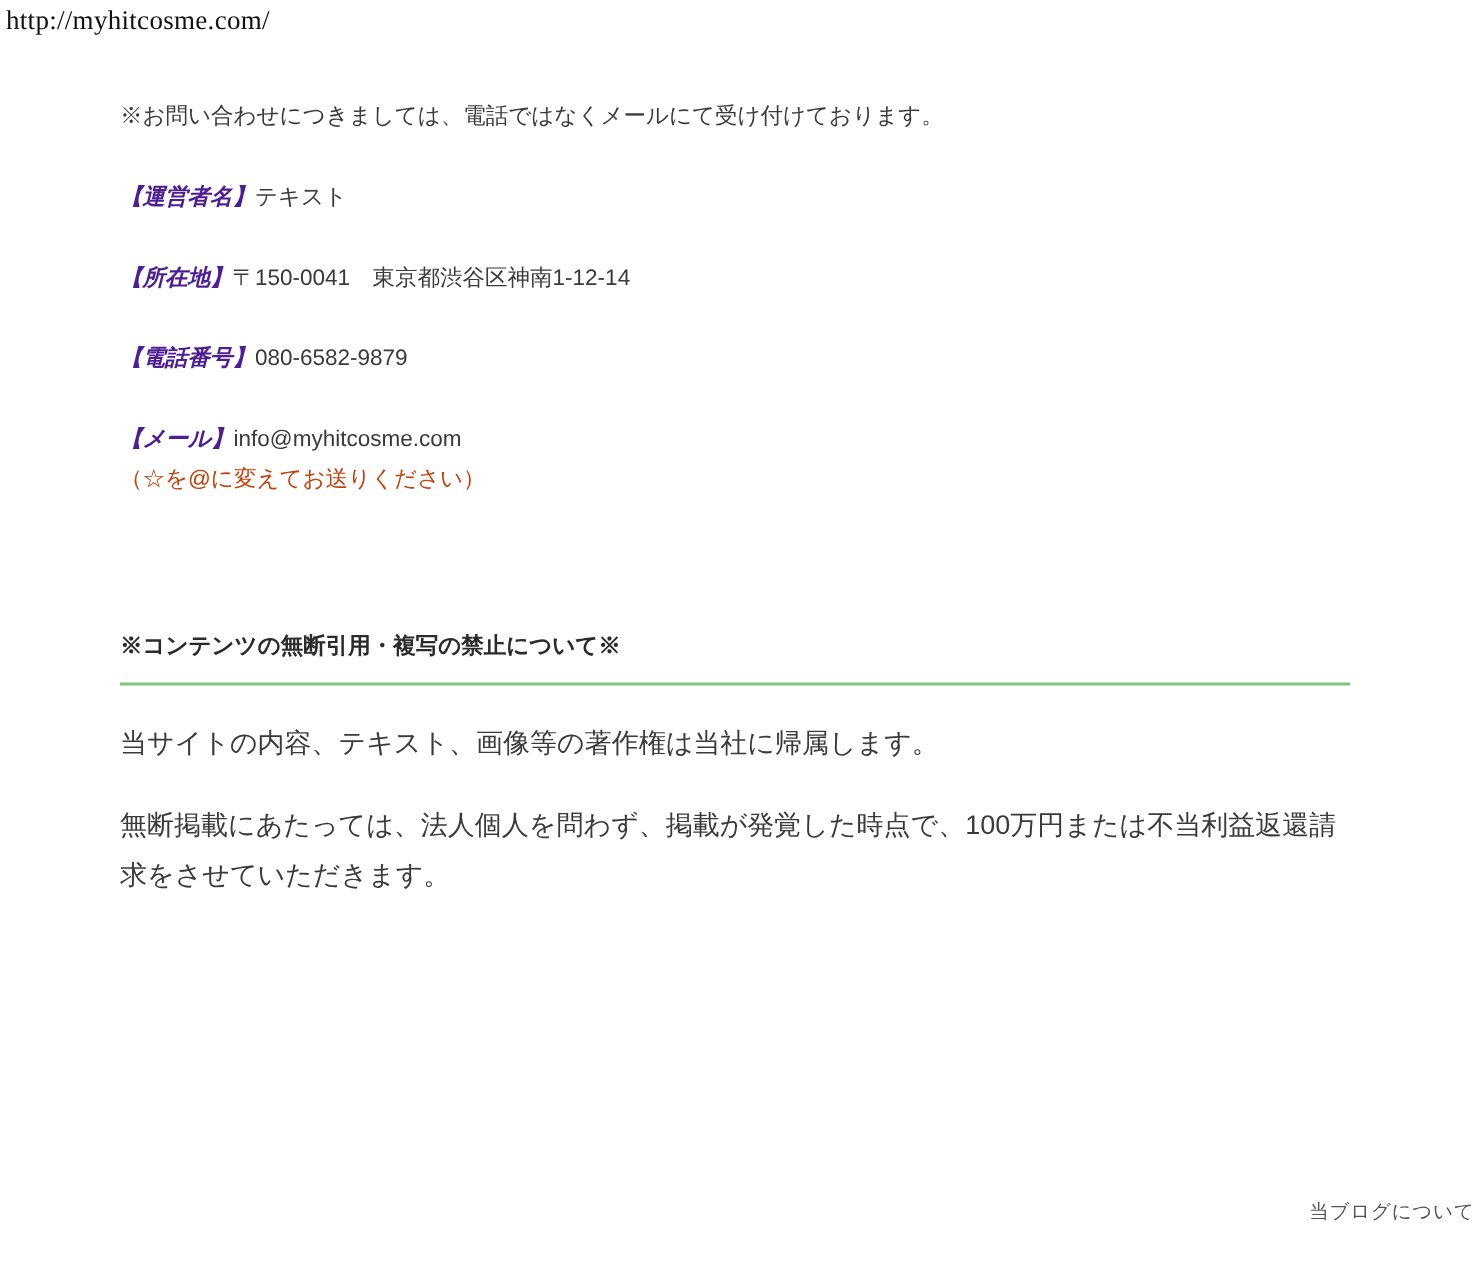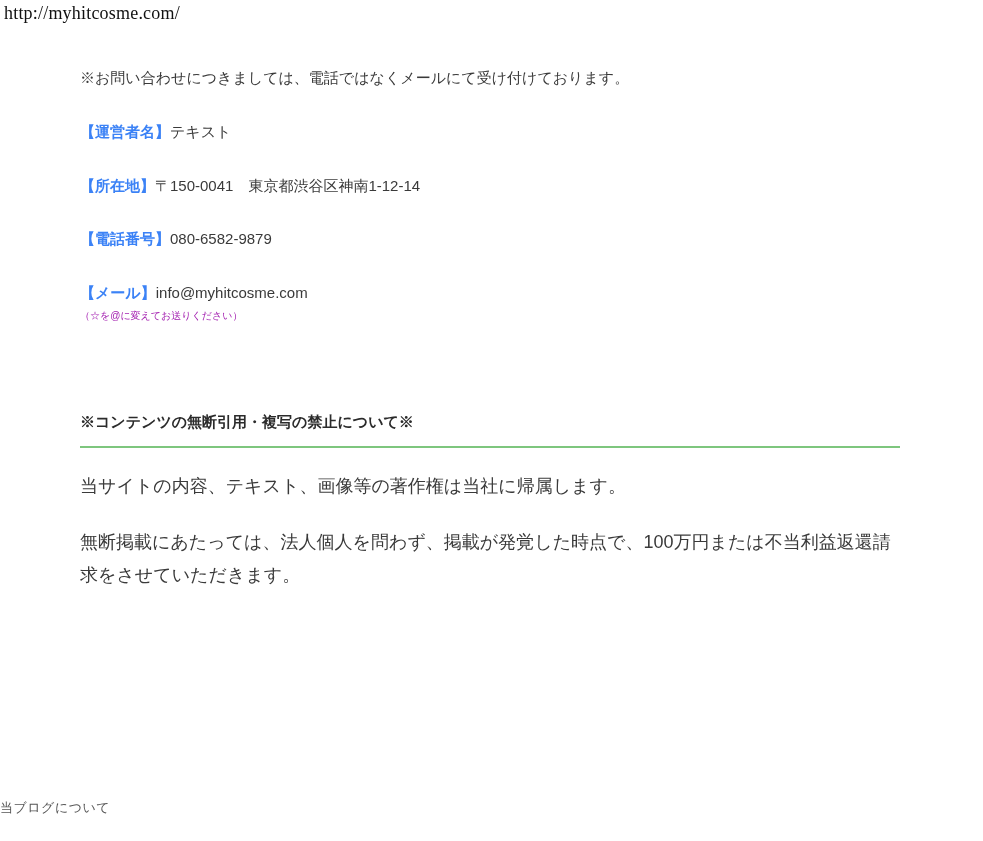--- a/index.html
+++ b/index.html
@@ -32,32 +32,33 @@
     max-width: 820px;
   }
   .para {
     font-size: 15px;
     line-height: 1.65;
     color: #3a3a3a;
     margin: 0 0 29px 0;
   }
   .para .label {
     font-weight: bold;
-    color: #3b82f6;
+    color: #4c1d95;
+    font-style: italic;
   }
   .first-note {
     margin-top: 44px;
   }
   .mail-block {
     margin-bottom: 0;
   }
   .mail-sub {
-    font-size: 10px;
+    font-size: 15px;
     line-height: 1.65;
-    color: #a21caf;
+    color: #c2410c;
     margin: 2px 0 0 0;
   }
   .section-heading {
     margin: 86px 0 0 0;
     font-size: 15px;
     font-weight: bold;
     color: #2b2b2b;
     line-height: 1.6;
   }
   .divider {
@@ -74,21 +75,21 @@
     margin: 0 0 22px 0;
   }
   .body-para.last {
     margin-bottom: 0;
   }
   .footer {
     position: absolute;
     left: 0;
     right: 0;
     bottom: 24px;
-    text-align: left;
+    text-align: right;
   }
   .footer-link {
     font-size: 13px;
     color: #555555;
     text-decoration: none;
     letter-spacing: 0.5px;
   }
 </style>
 </head>
 <body>

